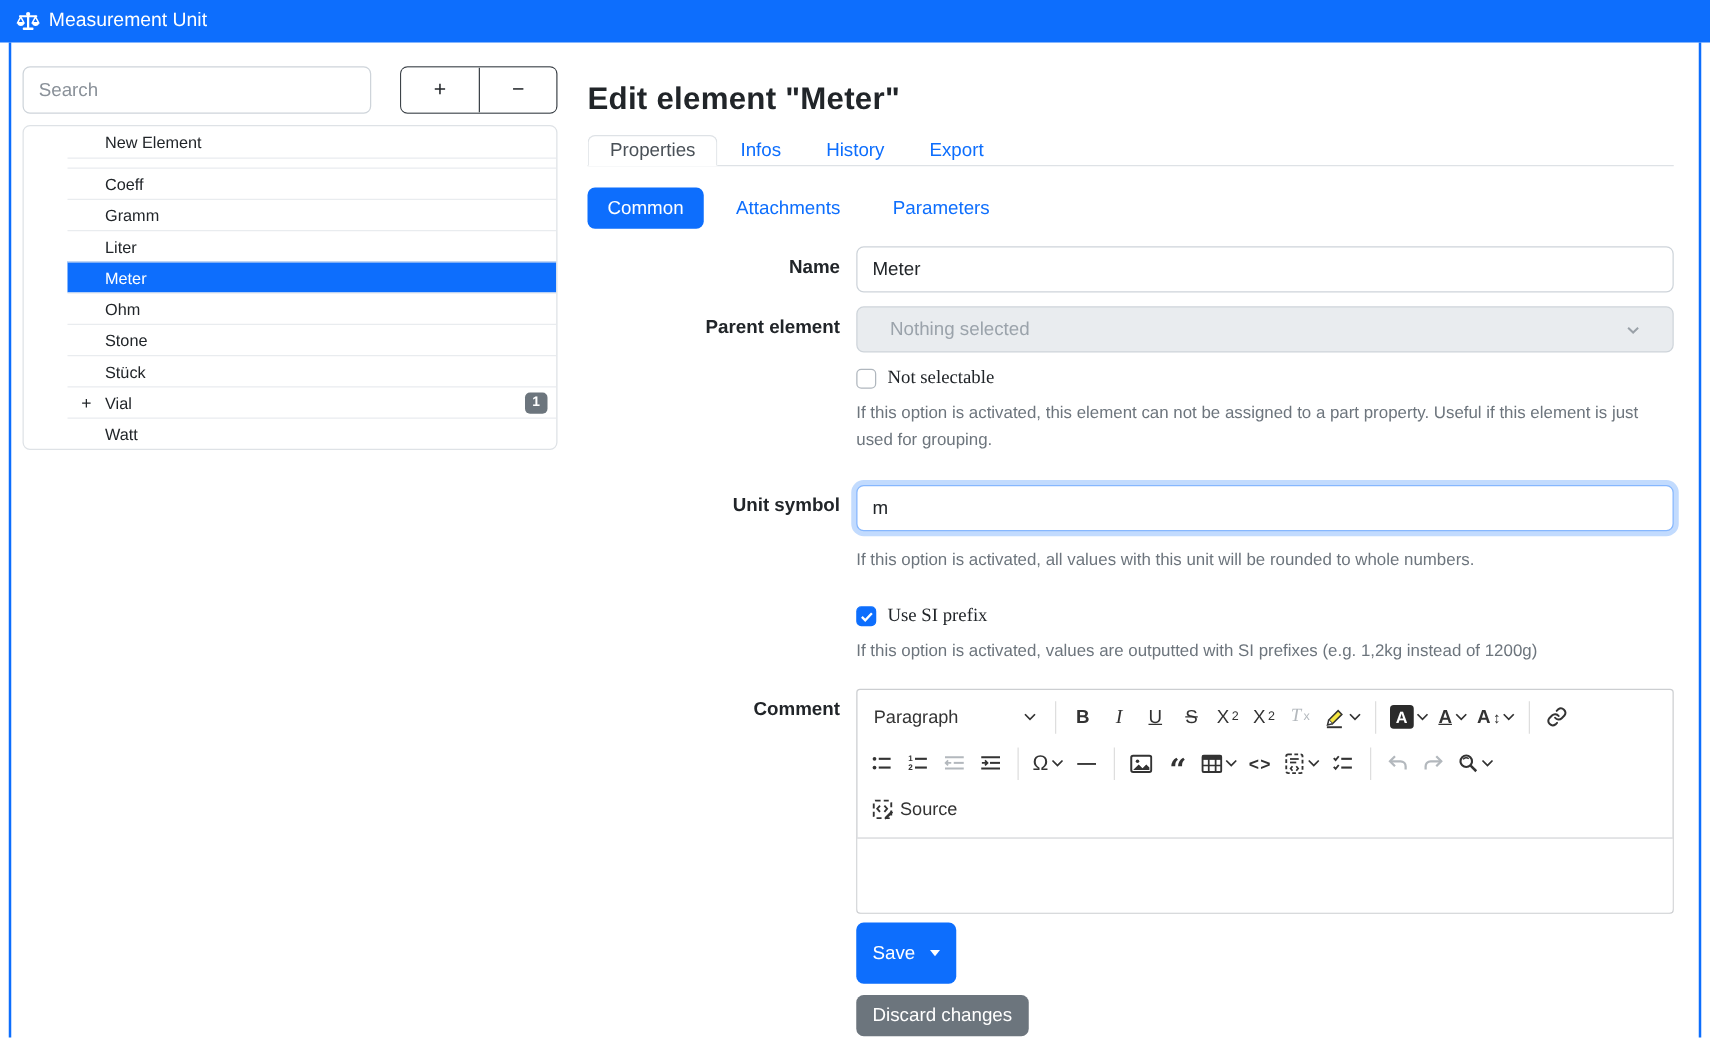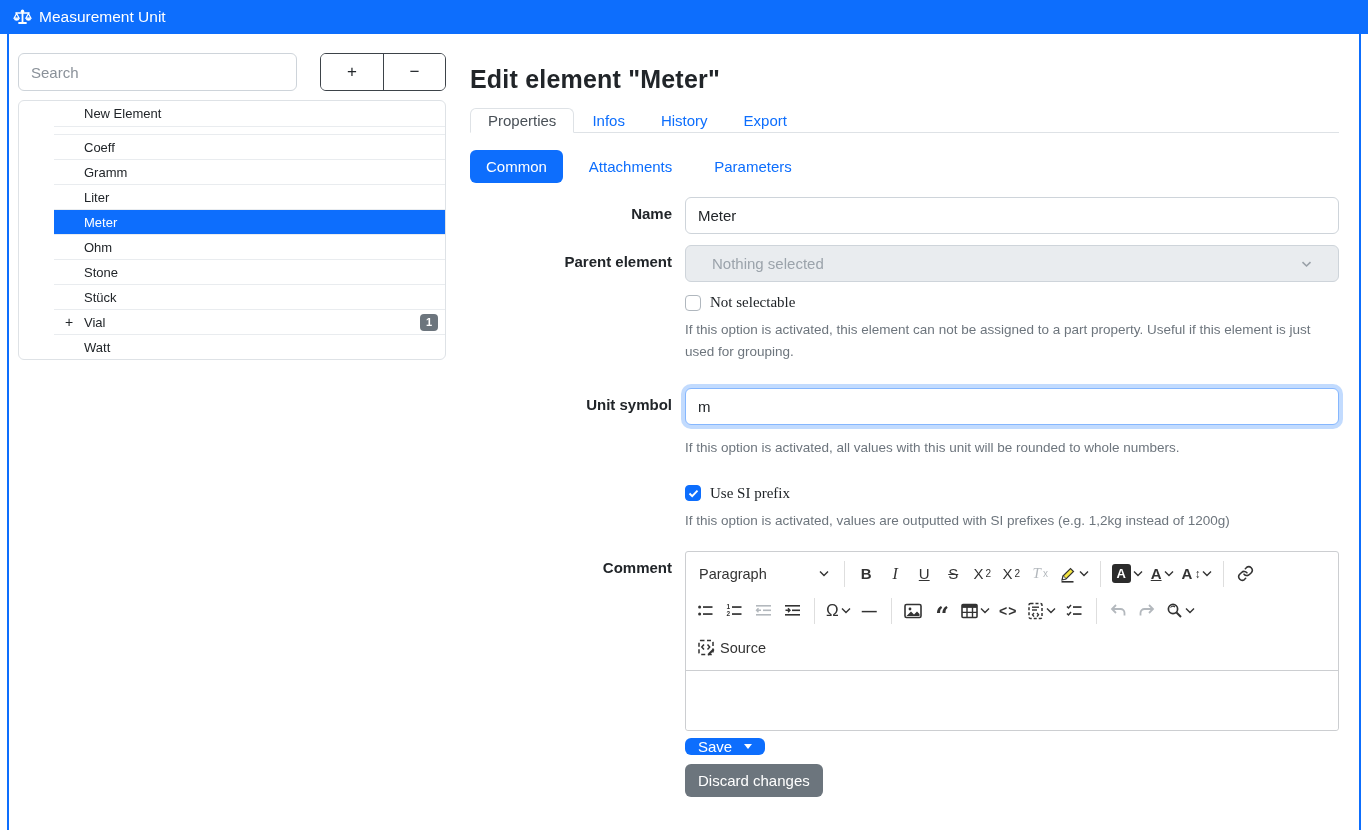--- a/index.html
+++ b/index.html
@@ -95,21 +95,21 @@
                    padding: 0 8px; height: 30px; background: transparent; border: none; cursor: pointer;
                    border-radius: 3px; font-family: inherit; }
   .source-btn { display: inline-flex; align-items: center; gap: 4px; font-size: 14.5px; color: #333;
                 background: transparent; border: none; cursor: pointer; height: 30px; padding: 0 6px;
                 border-radius: 3px; font-family: inherit; }
   .editor-body { height: 59px; background: #fff; border-radius: 0 0 3px 3px; }
 
   
   .actions { margin-top: 7px; }
   .save-btn { display: inline-flex; align-items: center; background: #0d6efd; color: #fff; border: none;
-              border-radius: 6px; padding: 0 13px; font-size: 15px; cursor: pointer; gap: 12px; font-family: inherit; }
+              border-radius: 6px; padding: 16px 13px; font-size: 15px; cursor: pointer; gap: 12px; font-family: inherit; }
   .caret-down { width: 0; height: 0; border-left: 4.5px solid transparent; border-right: 4.5px solid transparent;
                 border-top: 5px solid #fff; display: inline-block; }
   .discard-btn { display: inline-block; background: #6c757d; color: #fff; border: none; border-radius: 6px;
                  padding: 8px 13px; font-size: 15px; cursor: pointer; margin-top: 9px; font-family: inherit; }
 
   svg.icon { display: block; }
 </style>
 </head>
 <body>
 

